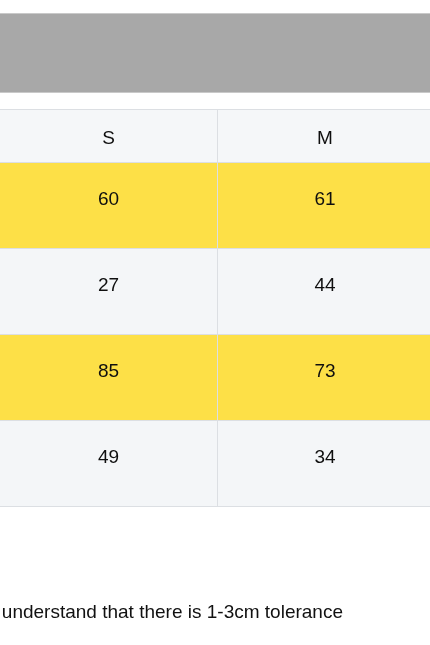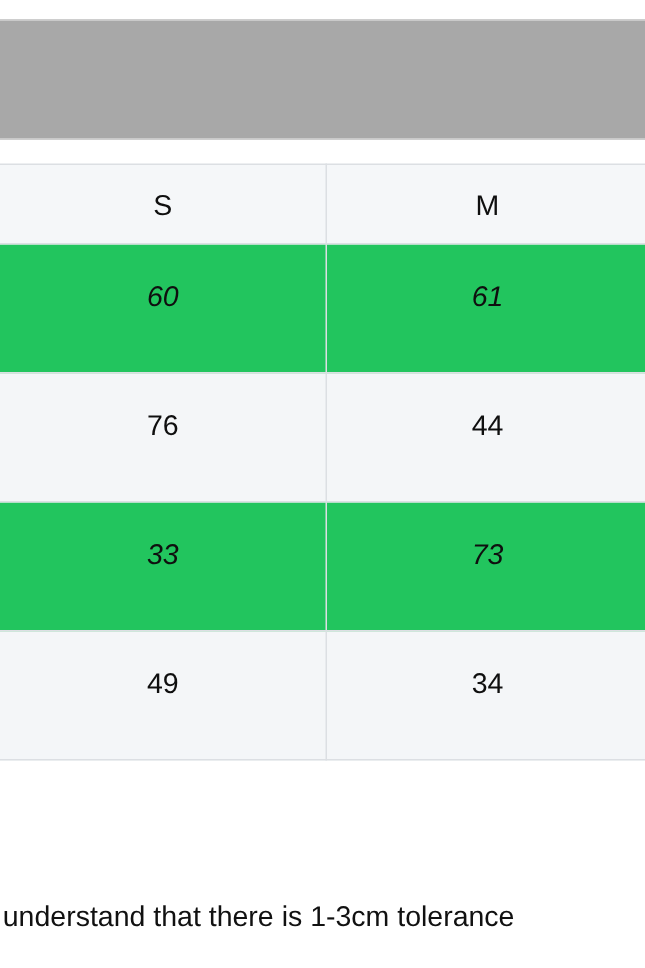--- a/index.html
+++ b/index.html
@@ -68,21 +68,21 @@
   }
   .cell-inner {
     display: block;
     padding-top: 26px;
   }
   .head-inner {
     display: block;
     padding-top: 18px;
   }
 
-  tr.row-odd  td { background: #22c55e; font-style: italic; }
+  tr.row-odd  td { background: #fde047; }
   tr.row-even td { background: #f4f6f8; }
 
   
   .note {
     position: absolute;
     top: 597px;
     left: 0;
     width: 430px;
     height: 34px;
     overflow: hidden;
@@ -124,29 +124,29 @@
       <tr class="row-odd">
         <td>
           <span class="cell-inner">60</span>
         </td>
         <td>
           <span class="cell-inner">61</span>
         </td>
       </tr>
       <tr class="row-even">
         <td>
-          <span class="cell-inner">76</span>
+          <span class="cell-inner">27</span>
         </td>
         <td>
           <span class="cell-inner">44</span>
         </td>
       </tr>
       <tr class="row-odd">
         <td>
-          <span class="cell-inner">33</span>
+          <span class="cell-inner">85</span>
         </td>
         <td>
           <span class="cell-inner">73</span>
         </td>
       </tr>
       <tr class="row-even">
         <td>
           <span class="cell-inner">49</span>
         </td>
         <td>

